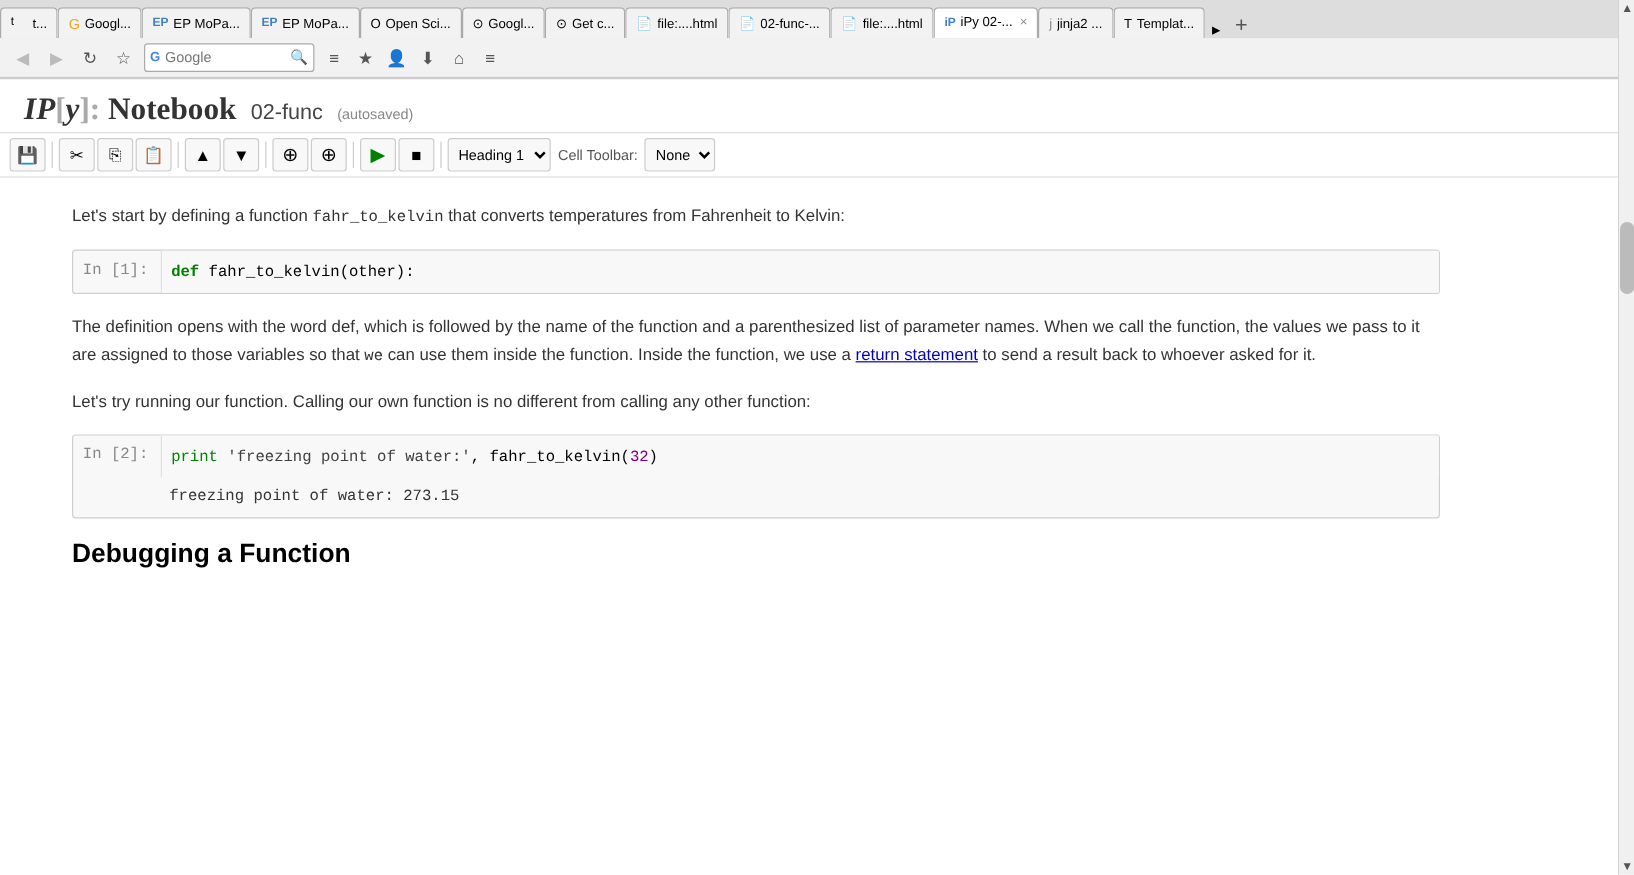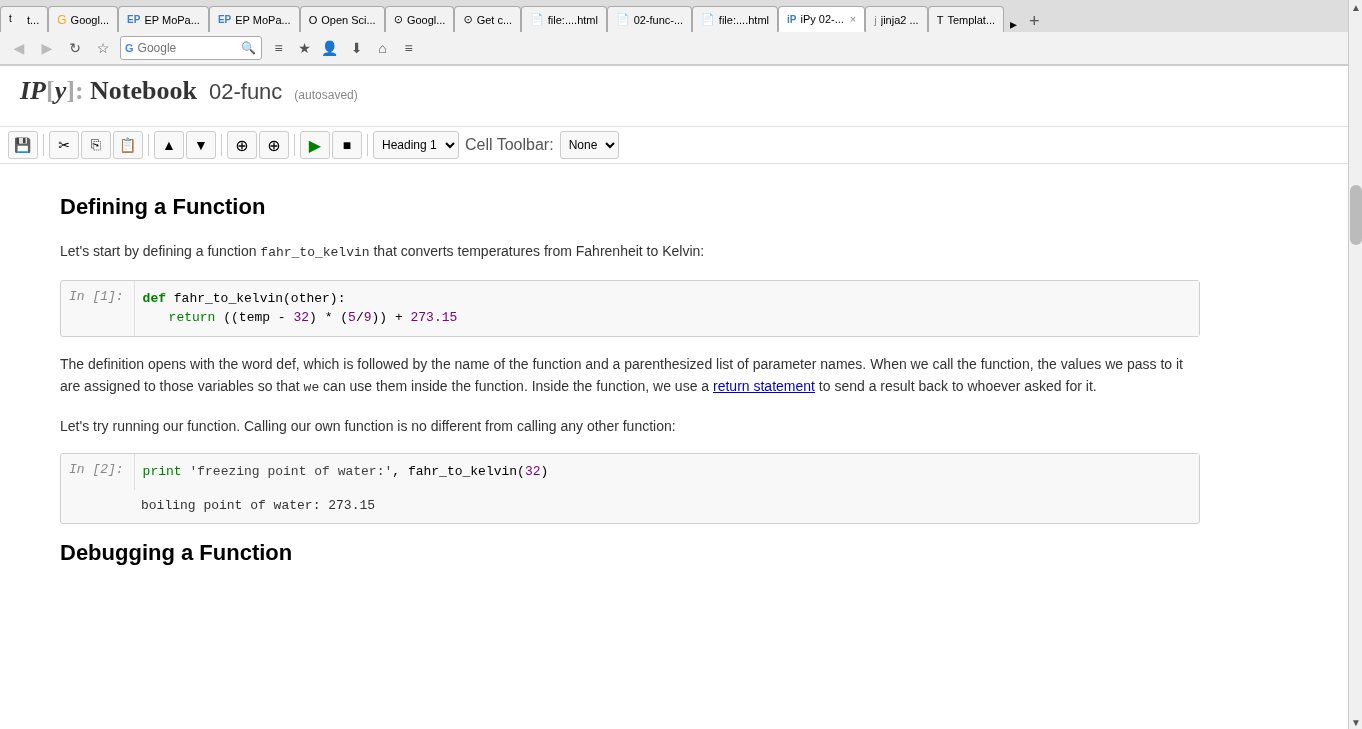--- a/index.html
+++ b/index.html
@@ -20,46 +20,46 @@
     .nav-btn { width: 22px; height: 22px; display: flex; align-items: center; justify-content: center; font-size: 14px; cursor: pointer; color: #555; background: none; border: none; }
     .nav-btn.disabled { color: #bbb; cursor: default; }
     .url-box { flex: 1; height: 24px; border: 1px solid #aaa; border-radius: 3px; padding: 0 8px; font-size: 12px; background: #fff; }
     .search-box { display: flex; align-items: center; background: #fff; border: 1px solid #aaa; border-radius: 3px; height: 24px; padding: 0 4px; gap: 4px; }
     .search-box input { border: none; outline: none; font-size: 12px; width: 100px; }
     .nav-icons { display: flex; gap: 4px; }
     .nav-icon { width: 22px; height: 22px; display: flex; align-items: center; justify-content: center; font-size: 14px; color: #555; cursor: pointer; }
 
     
     .notebook-header { padding: 10px 20px 4px 20px; border-bottom: 1px solid #e0e0e0; }
-    .notebook-title-row { display: flex; align-items: baseline; gap: 12px; margin-bottom: 16px; }
+    .notebook-title-row { display: flex; align-items: baseline; gap: 12px; margin-bottom: 0; }
     .notebook-logo { font-size: 26px; font-weight: bold; font-family: Georgia, serif; color: #333; }
-    .notebook-name { font-size: 22px; color: #444; }
+    .notebook-name { font-size: 18px; color: #444; }
     .notebook-autosaved { font-size: 12px; color: #888; }
     .notebook-menu { display: flex; gap: 0; padding: 2px 0 0 0; }
     .menu-item { padding: 3px 10px; font-size: 13px; color: #333; cursor: pointer; border: 1px solid transparent; }
 
     
     .toolbar { display: flex; align-items: center; padding: 4px 8px; border-bottom: 1px solid #e0e0e0; gap: 2px; }
     .tb-btn { width: 30px; height: 28px; display: flex; align-items: center; justify-content: center; border: 1px solid #ccc; background: #f8f8f8; cursor: pointer; border-radius: 3px; font-size: 14px; }
     .tb-sep { width: 1px; height: 22px; background: #ccc; margin: 0 3px; }
     .tb-select { height: 28px; border: 1px solid #ccc; background: #f8f8f8; border-radius: 3px; padding: 0 4px; font-size: 12px; cursor: pointer; }
-    .tb-label { font-size: 16px; color: #555; padding: 0 4px; }
+    .tb-label { font-size: 12px; color: #555; padding: 0 4px; }
 
     
     .notebook-content { padding: 20px 60px 40px 60px; max-width: 1260px; }
 
     h1.section-heading { font-size: 22px; font-weight: bold; color: #000; margin-bottom: 20px; margin-top: 10px; }
 
     .prose { font-size: 14px; color: #333; line-height: 1.6; margin-bottom: 16px; }
     .prose a { color: #0000cc; text-decoration: underline; }
     .prose code { font-family: 'Courier New', monospace; font-size: 13px; }
 
     .code-cell { border: 1px solid #cfcfcf; border-radius: 3px; margin-bottom: 16px; background: #f8f8f8; }
     .code-cell-inner { display: flex; align-items: flex-start; }
-    .cell-prompt { color: #888; font-family: 'Courier New', monospace; font-size: 13px; padding: 8px 10px 8px 8px; white-space: nowrap; min-width: 70px; text-align: right; font-style: italic; }
+    .cell-prompt { color: #888; font-family: 'Courier New', monospace; font-size: 13px; padding: 8px 10px 8px 8px; white-space: nowrap; min-width: 70px; text-align: right; }
     .cell-code { flex: 1; padding: 8px; font-family: 'Courier New', monospace; font-size: 13px; line-height: 1.5; background: #f8f8f8; border-left: 1px solid #e0e0e0; }
     .cell-output { padding: 6px 8px 6px 80px; font-family: 'Courier New', monospace; font-size: 13px; line-height: 1.6; color: #333; }
 
     
     .kw { color: #008000; font-weight: bold; }
     .kw2 { color: #008000; }
     .num { color: #800080; }
     .str { color: #404040; }
 
     .scrollbar-right { position: fixed; right: 0; top: 0; width: 14px; height: 100%; background: #f0f0f0; border-left: 1px solid #ccc; }
@@ -187,53 +187,49 @@
     </select>
     <span class="tb-label">Cell Toolbar:</span>
     <select class="tb-select">
       <option>None</option>
     </select>
   </div>
 
   <div style="flex:1; overflow-y:auto; position:relative;">
     <div class="notebook-content">
 
-      <h1 class="section-heading">Defining a Function</h1>
 
       <p class="prose">Let's start by defining a function <code>fahr_to_kelvin</code> that converts temperatures from Fahrenheit to Kelvin:</p>
 
       <div class="code-cell">
         <div class="code-cell-inner">
           <div class="cell-prompt">In [1]:</div>
           <div class="cell-code">
             <div>
               <span class="kw">def</span><span> fahr_to_kelvin(other):</span>
-            </div>
-            <div>
-              <span style="display:inline-block;width:2em;"></span><span class="kw2">return</span><span> ((temp - </span><span class="num">32</span><span>) * (</span><span class="num">5</span><span>/</span><span class="num">9</span><span>)) + </span><span class="num">273.15</span>
             </div>
           </div>
         </div>
       </div>
 
       <p class="prose">The definition opens with the word def, which is followed by the name of the function and a parenthesized list of parameter names. When we call the function, the values we pass to it are assigned to those variables so that <code>we</code> can use them inside the function. Inside the function, we use a <a href="#">return statement</a> to send a result back to whoever asked for it.</p>
 
       <p class="prose">Let's try running our function. Calling our own function is no different from calling any other function:</p>
 
       <div class="code-cell">
         <div class="code-cell-inner">
           <div class="cell-prompt">In [2]:</div>
           <div class="cell-code">
             <div>
               <span class="kw2">print</span><span> </span><span class="str">'freezing point of water:'</span><span>, fahr_to_kelvin(</span><span class="num">32</span><span>)</span>
             </div>
           </div>
         </div>
         <div class="cell-output">
-          <div>boiling point of water: 273.15</div>
+          <div>freezing point of water: 273.15</div>
         </div>
       </div>
 
 
       <h1 class="section-heading">Debugging a Function</h1>
 
     </div>
   </div>
 </div>
 

